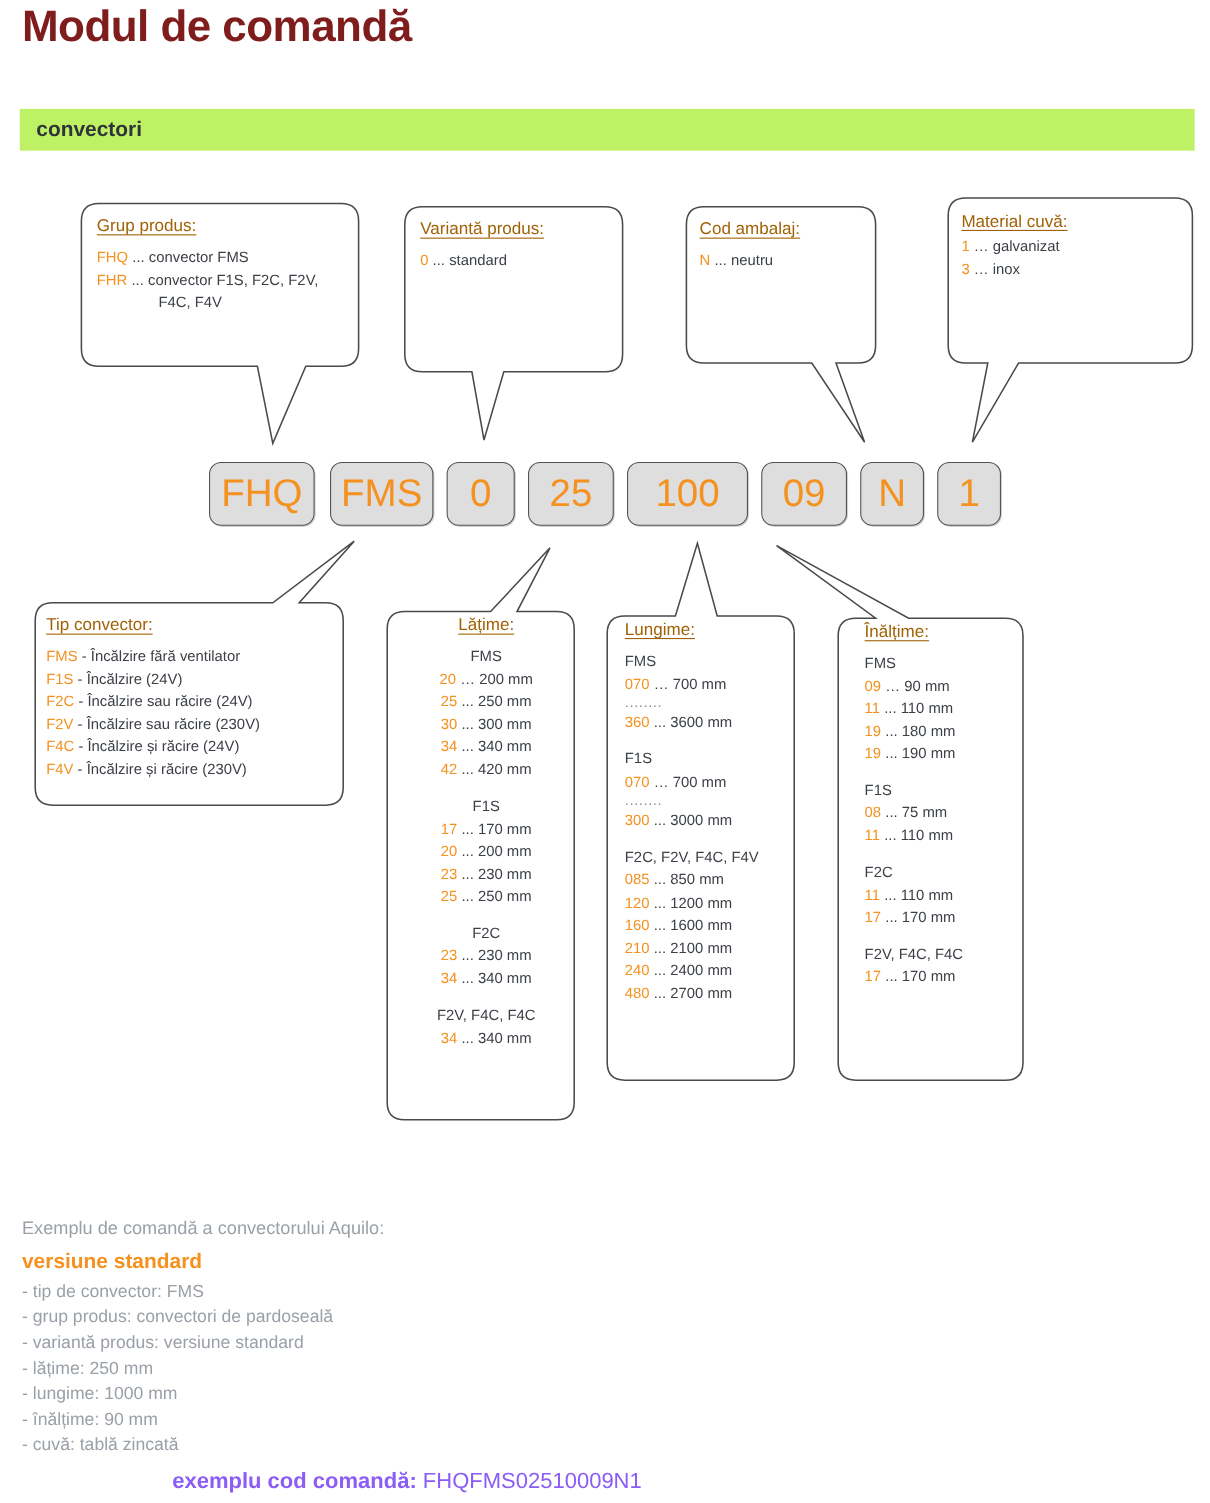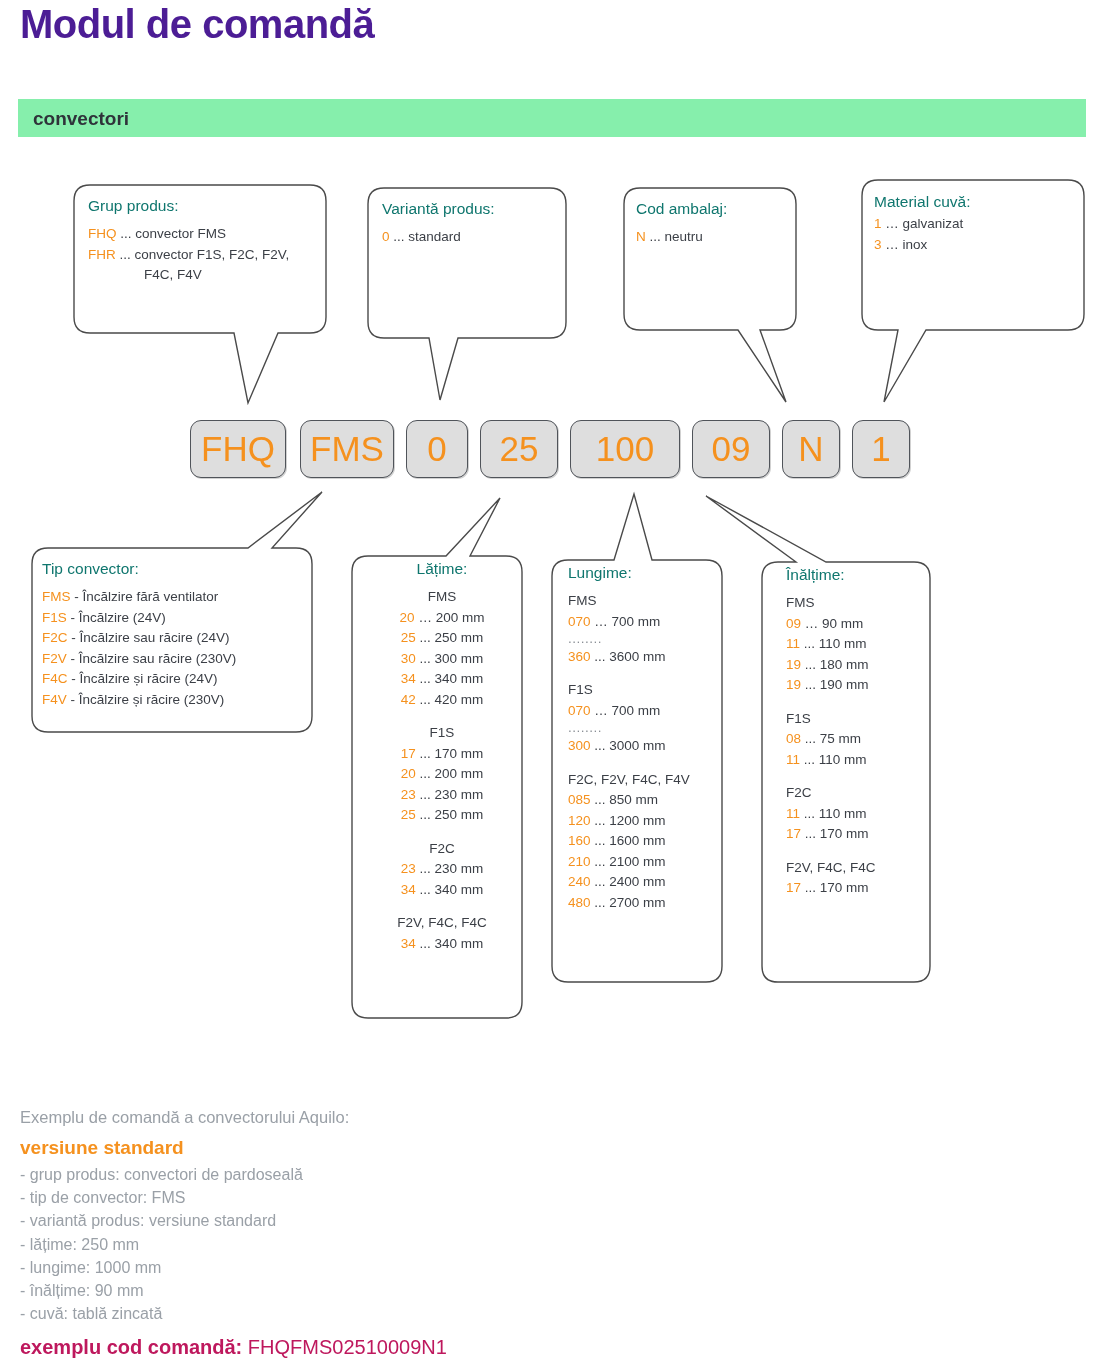--- a/index.html
+++ b/index.html
@@ -10,42 +10,42 @@
     font-family:"Liberation Sans", sans-serif;
     color:#3b3f46;
     position:relative;
     overflow:hidden;
   }
 
   
   #page-title {
     position:absolute; left:20px; top:2px;
     font-size:40px; font-weight:bold;
-    color:#4c1d95;
+    color:#7f1d1d;
     letter-spacing:-0.5px;
   }
   #section-bar {
     position:absolute; left:18px; top:99px;
     width:1068px; height:38px;
-    background:#86efac;
+    background:#bef264;
   }
   #section-bar .label {
     position:absolute; left:15px; top:9px;
     font-size:19px; font-weight:bold; color:#2f333a;
   }
 
   
   #bubbles { position:absolute; left:0; top:0; width:1100px; height:1366px; }
   #bubbles path { fill:#ffffff; stroke:#4a4a4a; stroke-width:1.4; }
 
   
   .bubble-text { position:absolute; }
   .bt-title {
-    font-size:15.5px; color:#0f766e;
-    text-underline-offset:3px;
+    font-size:15.5px; color:#a16207;
+    text-decoration:underline; text-underline-offset:3px;
     margin-bottom:9px; white-space:nowrap;
   }
   .row { font-size:13.5px; line-height:1.52; white-space:nowrap; color:#3b3f46; }
   .code { color:#F5911E; }
   .grp { font-size:13.5px; color:#3b3f46; line-height:1.52; white-space:nowrap; }
   .gap { height:13px; }
   .dots { font-size:13.5px; color:#8a8f96; letter-spacing:0.5px; line-height:1.1; }
 
   
   #chips { position:absolute; left:0; top:420px; }
@@ -58,21 +58,21 @@
     font-size:35px;
     display:flex; align-items:center; justify-content:center;
     box-shadow:1px 1px 0 rgba(0,0,0,.18);
   }
 
   
   #example { position:absolute; left:20px; top:1108px; width:700px; }
   #example .intro { font-size:16.5px; color:#9aa0a7; margin-bottom:10px; }
   #example .variant { font-size:19px; font-weight:bold; color:#F5911E; margin-bottom:4px; }
   #example .li { font-size:16px; color:#9aa0a7; line-height:1.45; }
-  #example .final { margin-top:11px; font-size:20px; font-weight:bold; color:#be185d; }
+  #example .final { margin-top:11px; font-size:20px; font-weight:bold; color:#8b5cf6;text-align:center; }
   #example .final .codeval { font-weight:normal; }
 </style>
 </head>
 <body>
 
 <div id="page-title">Modul de comandă</div>
 
 <div id="section-bar">
   <div class="label">convectori</div>
 </div>
@@ -269,22 +269,22 @@
   <div class="row"><span class="code">17</span> <span>...</span> <span>170 mm</span></div>
 
   <div class="gap"></div>
   <div class="grp">F2V, F4C, F4C</div>
   <div class="row"><span class="code">17</span> <span>...</span> <span>170 mm</span></div>
 </div>
 
 <div id="example">
   <div class="intro">Exemplu de comandă a convectorului Aquilo:</div>
   <div class="variant">versiune standard</div>
+  <div class="li">- tip de convector: FMS</div>
   <div class="li">- grup produs: convectori de pardoseală</div>
-  <div class="li">- tip de convector: FMS</div>
   <div class="li">- variantă produs: versiune standard</div>
   <div class="li">- lățime: 250 mm</div>
   <div class="li">- lungime: 1000 mm</div>
   <div class="li">- înălțime: 90 mm</div>
   <div class="li">- cuvă: tablă zincată</div>
   <div class="final">
     <span>exemplu cod comandă:</span>
     <span class="codeval">FHQFMS02510009N1</span>
   </div>
 </div>

